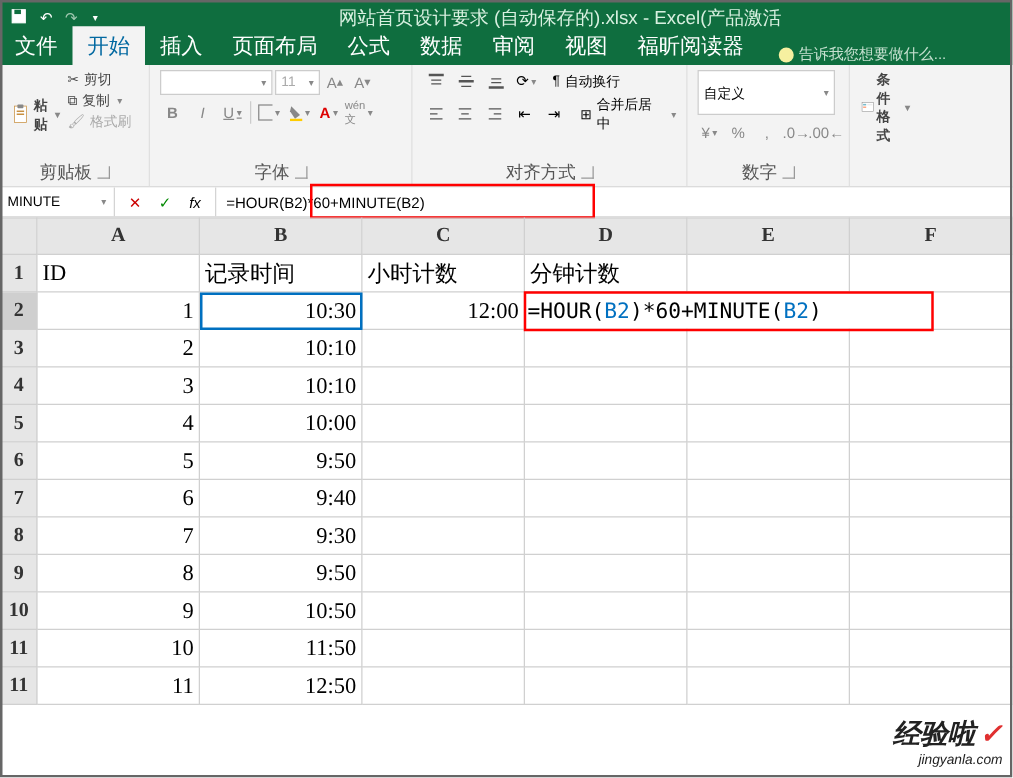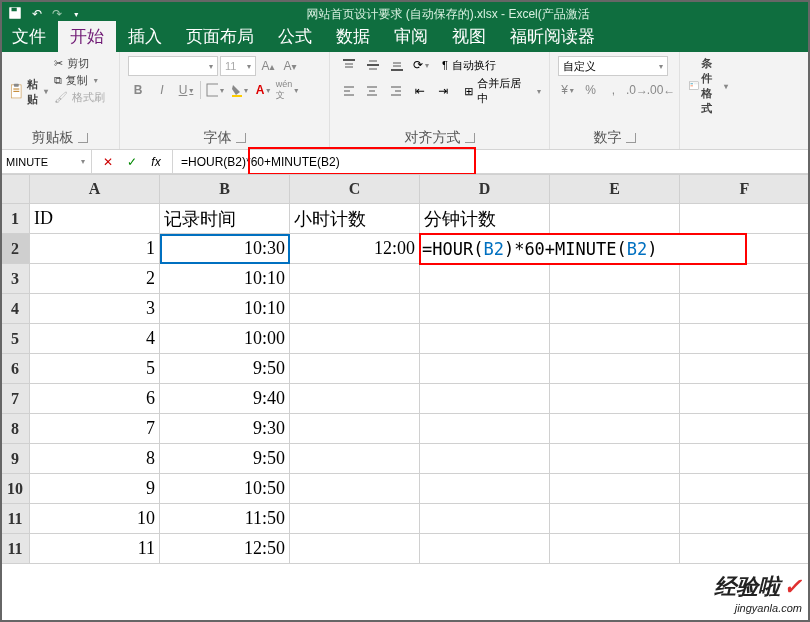--- a/index.html
+++ b/index.html
@@ -1,25 +1,25 @@
 <!DOCTYPE html>
 <html><head>
   <meta charset="utf-8">
   <style>
     * { box-sizing: border-box; margin: 0; padding: 0; }
     body { font-family: "Microsoft YaHei", sans-serif; font-size: 12px; background: #fff; width: 810px; height: 622px; overflow: hidden; position: relative; }
     
     .titlebar { background: #0f6e3f; height: 28px; display: flex; align-items: center; color: #fff; }
     .qa-left { display: flex; align-items: center; gap: 10px; padding: 0 8px; }
     .qa-icon { width: 14px; height: 14px; }
-    .title-text { flex: 1; text-align: center; font-size: 12px; color: #d8f0e0; }
+    .title-text { flex: 1; text-align: center; font-size: 15px; color: #d8f0e0; }
     
     .tabs { background: #0f6e3f; height: 24px; display: flex; align-items: flex-end; color: #fff; }
     .tab { padding: 4px 12px; font-size: 17px; cursor: pointer; }
-    .tab.active { background: #f3f3f3; color: #701a75; }
+    .tab.active { background: #f3f3f3; color: #0369a1; }
     .tellme { display: flex; align-items: center; gap: 4px; padding: 0 10px; color: #c5e0cf; margin-left: 6px; }
     .bulb { width: 12px; height: 12px; border-radius: 50%; background: #f6f0a0; display: inline-block; }
     
     .ribbon { background: #f3f3f3; border-bottom: 1px solid #d4d4d4; height: 98px; display: flex; }
     .group { border-right: 1px solid #e0e0e0; padding: 4px 8px 2px; display: flex; flex-direction: column; justify-content: space-between; }
     .group-body { display: flex; gap: 6px; flex: 1; }
     .group-label { text-align: center; font-size: 14px; color: #555; padding-top: 2px; display: flex; justify-content: center; align-items: center; gap: 4px; }
     .corner { width: 10px; height: 10px; border: 1px solid #999; border-top: none; border-left: none; }
     
     .big-btn { display: flex; align-items: center; justify-content: center; width: 40px; font-size: 11px; color: #444; font-weight: bold; }
@@ -33,21 +33,21 @@
     .combo { border: 1px solid #ccc; background: #fff; height: 20px; font-size: 11px; display: flex; align-items: center; padding: 0 4px; color: #aaa; }
     .font-bottom { display: flex; gap: 4px; align-items: center; }
     .fbtn { width: 20px; height: 20px; display: flex; align-items: center; justify-content: center; color: #888; border: 1px solid transparent; }
     
     .align-row { display: flex; gap: 2px; align-items: center; margin-bottom: 2px; }
     .abtn { width: 22px; height: 18px; display: flex; align-items: center; justify-content: center; }
     .abtn svg { width: 14px; height: 14px; stroke: #555; fill: none; }
     .wrap-item { display: flex; align-items: center; gap: 4px; font-size: 11px; margin-left: 8px; }
     
     .num-top { margin-bottom: 4px; }
-    .num-combo { border: 1px solid #ccc; background: #fff; width: 110px; height: 20px; font-size: 11px; display: flex; align-items: center; padding: 0 4px; justify-content: space-between; }
+    .num-combo { border: 1px solid #ccc; background: #fff; width: 110px; height: 36px; font-size: 11px; display: flex; align-items: center; padding: 0 4px; justify-content: space-between; }
     .num-bottom { display: flex; gap: 4px; }
     
     .name-bar { height: 24px; border-bottom: 1px solid #d4d4d4; display: flex; align-items: center; background: #fff; }
     .name-box { width: 92px; border-right: 1px solid #d4d4d4; height: 100%; display: flex; align-items: center; padding: 0 6px; font-size: 11px; }
     .name-box .dd { margin-left: auto; }
     .fx-controls { display: flex; align-items: center; gap: 8px; padding: 0 8px; border-right: 1px solid #d4d4d4; height: 100%; }
     .fx-btn { width: 16px; height: 16px; display: flex; align-items: center; justify-content: center; font-size: 12px; }
     .formula-text { padding: 0 8px; font-size: 12px; flex: 1; }
     .red-box { border: 2px solid #ff0000; position: absolute; }
     
@@ -93,20 +93,24 @@
 <div class="tabs">
   <div class="tab">文件</div>
   <div class="tab active">开始</div>
   <div class="tab">插入</div>
   <div class="tab">页面布局</div>
   <div class="tab">公式</div>
   <div class="tab">数据</div>
   <div class="tab">审阅</div>
   <div class="tab">视图</div>
   <div class="tab">福昕阅读器</div>
+  <div class="tellme">
+    <span class="bulb"></span>
+    <span>告诉我您想要做什么...</span>
+  </div>
 </div>
 
 <div class="ribbon">
 
   <div class="group" style="width:120px">
     <div class="group-body">
       <div class="big-btn">
         <svg viewBox="0 0 32 32">
             <rect x="6" y="4" width="16" height="22" fill="#fff" stroke="#c89040"></rect>
             <rect x="10" y="2" width="8" height="5" rx="1" fill="#888"></rect>

